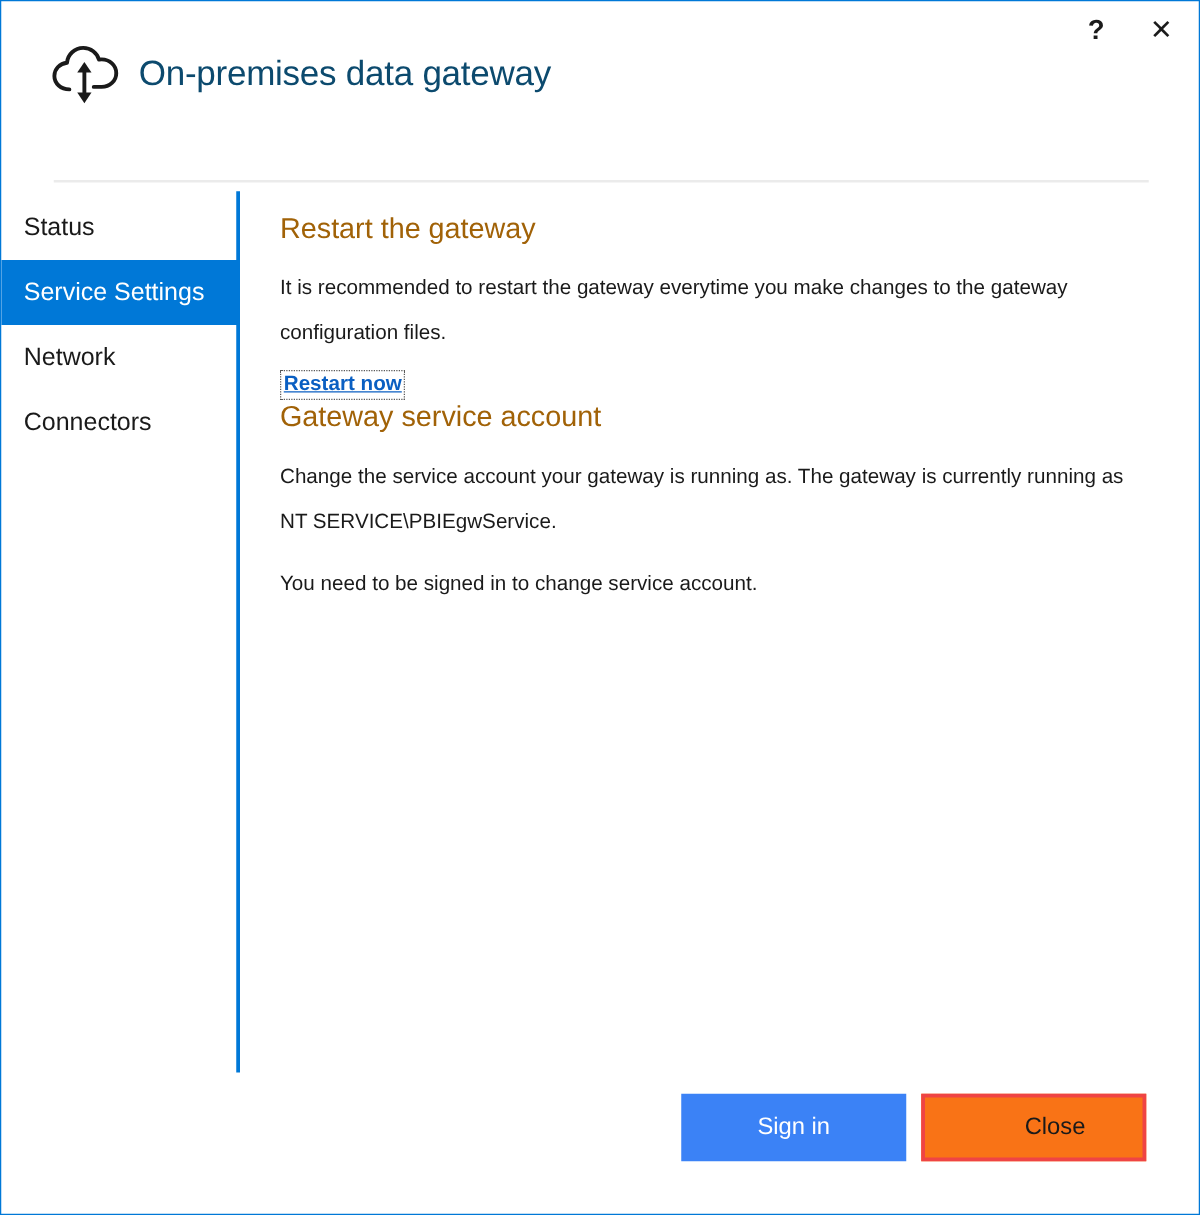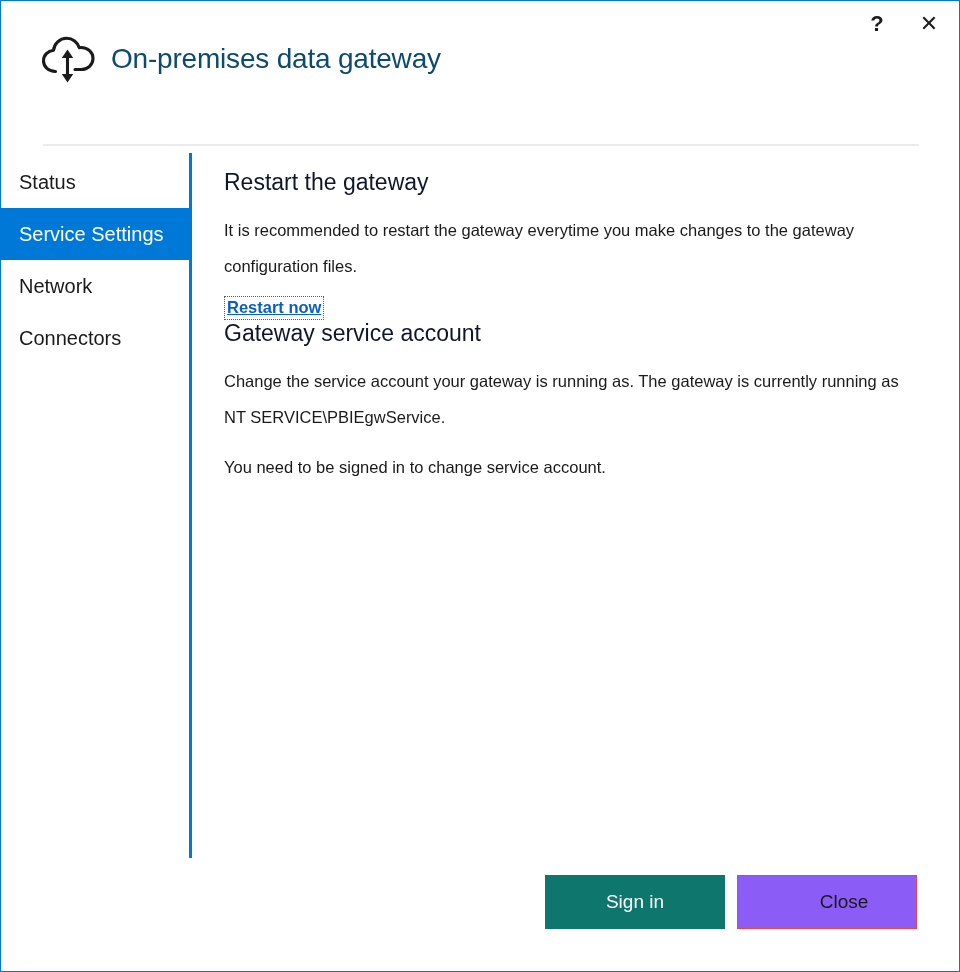--- a/index.html
+++ b/index.html
@@ -123,21 +123,21 @@
 
   
   .content {
     position: absolute;
     left: 223px;
     top: 168px;
     width: 700px;
   }
   .section-heading {
     font-size: 23px;
-    color: #0f172a;
+    color: #a16207;
     margin: 0 0 16px 0;
     font-weight: normal;
   }
   .section-heading.second {
   }
   .body-text {
     font-size: 16.5px;
     color: #1a1a1a;
     line-height: 36px;
     margin: 0 0 14px 0;
@@ -174,30 +174,30 @@
     font-size: 19px;
     font-family: "Liberation Sans", sans-serif;
     cursor: default;
     display: flex;
     align-items: center;
     justify-content: center;
   }
   .btn-primary {
     left: 544px;
     width: 180px;
-    background: #0f766e;
+    background: #3b82f6;
     color: #ffffff;
     border: none;
   }
   .btn-secondary {
     left: 736px;
     width: 180px;
-    background: #8b5cf6;
+    background: #f97316;
     color: #1a1a1a;
-    border: 1px solid #ef4444;
+    border: 3px solid #ef4444;
     padding-left: 40px;
   }
 </style>
 </head>
 <body>
 
 <div class="window">
 
   <div class="titlebar">
 

